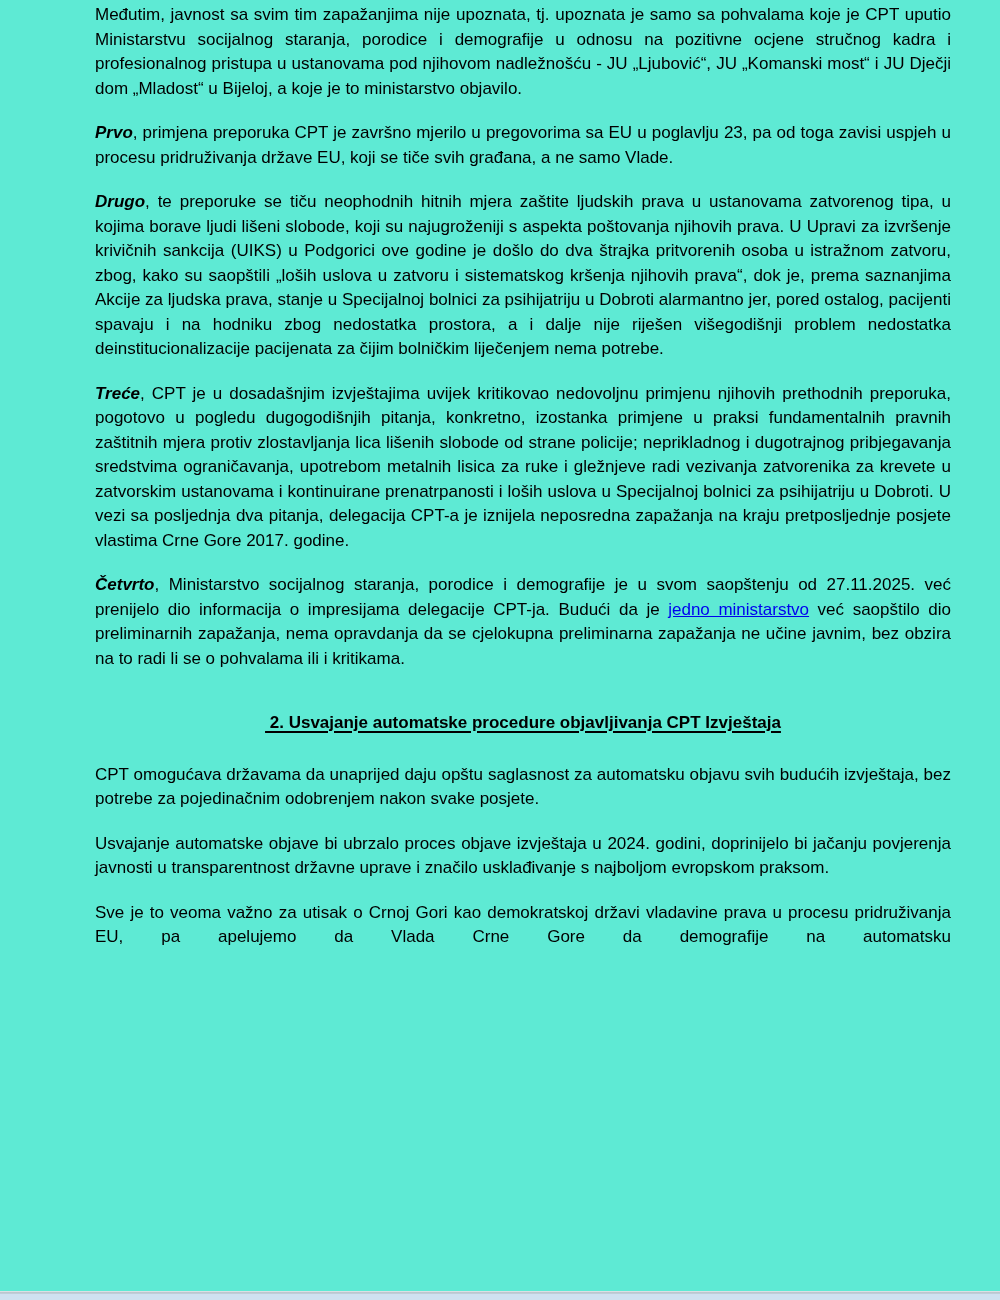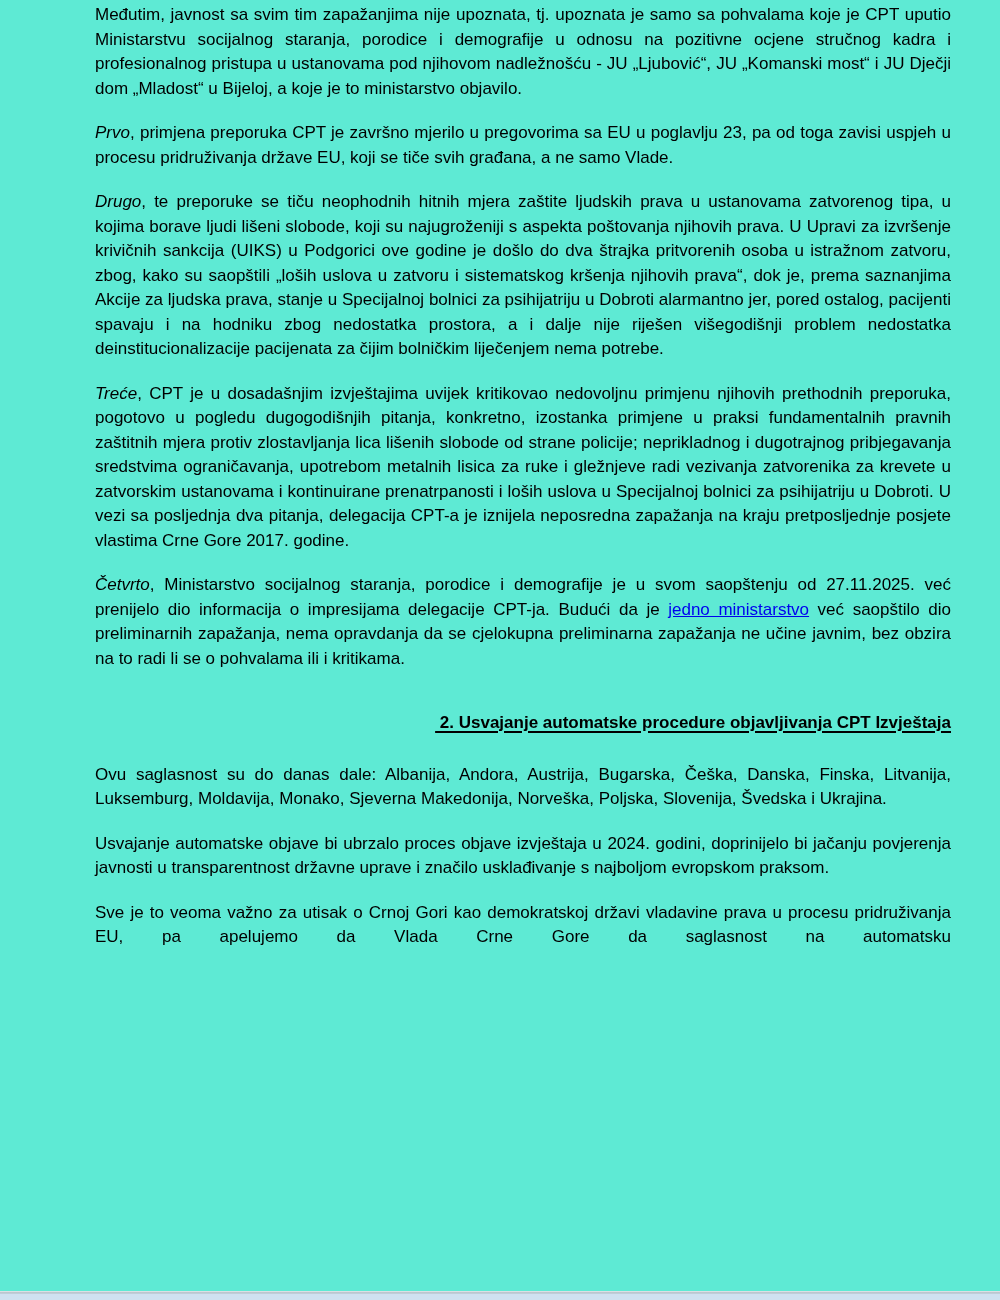--- a/index.html
+++ b/index.html
@@ -26,29 +26,29 @@
     margin: 0 0 20px 0;
     font-size: 17px;
     line-height: 24.5px;
     text-align: justify;
     color: #000000;
   }
   .para.cut {
     text-align-last: justify;
   }
   .lead {
-    font-weight: normal;
+    font-weight: bold;
     font-style: italic;
   }
   .heading {
     margin: 40px 0 27px 0;
     font-size: 17px;
     line-height: 24.5px;
     font-weight: bold;
-    text-align: right;
+    text-align: center;
   }
   .heading .underlined {
     text-decoration: underline;
     text-decoration-thickness: 1.5px;
     text-underline-offset: 3px;
   }
   a.doc-link {
     color: #0000ee;
     cursor: pointer;
   }
@@ -73,23 +73,23 @@
     <p class="para"><span class="lead">Prvo</span><span>, primjena preporuka CPT je završno mjerilo u pregovorima sa EU u poglavlju 23, pa od toga zavisi uspjeh u procesu pridruživanja države EU, koji se tiče svih građana, a ne samo Vlade.</span></p>
 
     <p class="para"><span class="lead">Drugo</span><span>, te preporuke se tiču neophodnih hitnih mjera zaštite ljudskih prava u ustanovama zatvorenog tipa, u kojima borave ljudi lišeni slobode, koji su najugroženiji s aspekta poštovanja njihovih prava. U Upravi za izvršenje krivičnih sankcija (UIKS) u Podgorici ove godine je došlo do dva štrajka pritvorenih osoba u istražnom zatvoru, zbog, kako su saopštili „loših uslova u zatvoru i sistematskog kršenja njihovih prava“, dok je, prema saznanjima Akcije za ljudska prava, stanje u Specijalnoj bolnici za psihijatriju u Dobroti alarmantno jer, pored ostalog, pacijenti spavaju i na hodniku zbog nedostatka prostora, a i dalje nije riješen višegodišnji problem nedostatka deinstitucionalizacije pacijenata za čijim bolničkim liječenjem nema potrebe.</span></p>
 
     <p class="para"><span class="lead">Treće</span><span>, CPT je u dosadašnjim izvještajima uvijek kritikovao nedovoljnu primjenu njihovih prethodnih preporuka, pogotovo u pogledu dugogodišnjih pitanja, konkretno, izostanka primjene u praksi fundamentalnih pravnih zaštitnih mjera protiv zlostavljanja lica lišenih slobode od strane policije; neprikladnog i dugotrajnog pribjegavanja sredstvima ograničavanja, upotrebom metalnih lisica za ruke i gležnjeve radi vezivanja zatvorenika za krevete u zatvorskim ustanovama i kontinuirane prenatrpanosti i loših uslova u Specijalnoj bolnici za psihijatriju u Dobroti. U vezi sa posljednja dva pitanja, delegacija CPT-a je iznijela neposredna zapažanja na kraju pretposljednje posjete vlastima Crne Gore 2017. godine.</span></p>
 
     <p class="para"><span class="lead">Četvrto</span><span>, Ministarstvo socijalnog staranja, porodice i demografije je u svom saopštenju od 27.11.2025. već prenijelo dio informacija o impresijama delegacije CPT-ja. Budući da je </span><a class="doc-link" href="#">jedno ministarstvo</a><span> već saopštilo dio preliminarnih zapažanja, nema opravdanja da se cjelokupna preliminarna zapažanja ne učine javnim, bez obzira na to radi li se o pohvalama ili i kritikama.</span></p>
 
     <p class="heading"><span class="underlined">&nbsp;2. Usvajanje automatske procedure objavljivanja CPT Izvještaja</span></p>
 
+    <p class="para">CPT omogućava državama da unaprijed daju opštu saglasnost za automatsku objavu svih budućih izvještaja, bez potrebe za pojedinačnim odobrenjem nakon svake posjete.</p>
 
-    <p class="para">Ovu saglasnost su do danas dale: Albanija, Andora, Austrija, Bugarska, Češka, Danska, Finska, Litvanija, Luksemburg, Moldavija, Monako, Sjeverna Makedonija, Norveška, Poljska, Slovenija, Švedska i Ukrajina.</p>
 
     <p class="para">Usvajanje automatske objave bi ubrzalo proces objave izvještaja u 2024. godini, doprinijelo bi jačanju povjerenja javnosti u transparentnost državne uprave i značilo usklađivanje s najboljom evropskom praksom.</p>
 
-    <p class="para cut">Sve je to veoma važno za utisak o Crnoj Gori kao demokratskoj državi vladavine prava u procesu pridruživanja EU, pa apelujemo da Vlada Crne Gore da saglasnost na automatsku</p>
+    <p class="para cut">Sve je to veoma važno za utisak o Crnoj Gori kao demokratskoj državi vladavine prava u procesu pridruživanja EU, pa apelujemo da Vlada Crne Gore da demografije na automatsku</p>
 
   </div>
 
   <div class="bottom-bar"></div>
 </div>
 
 </body></html>

